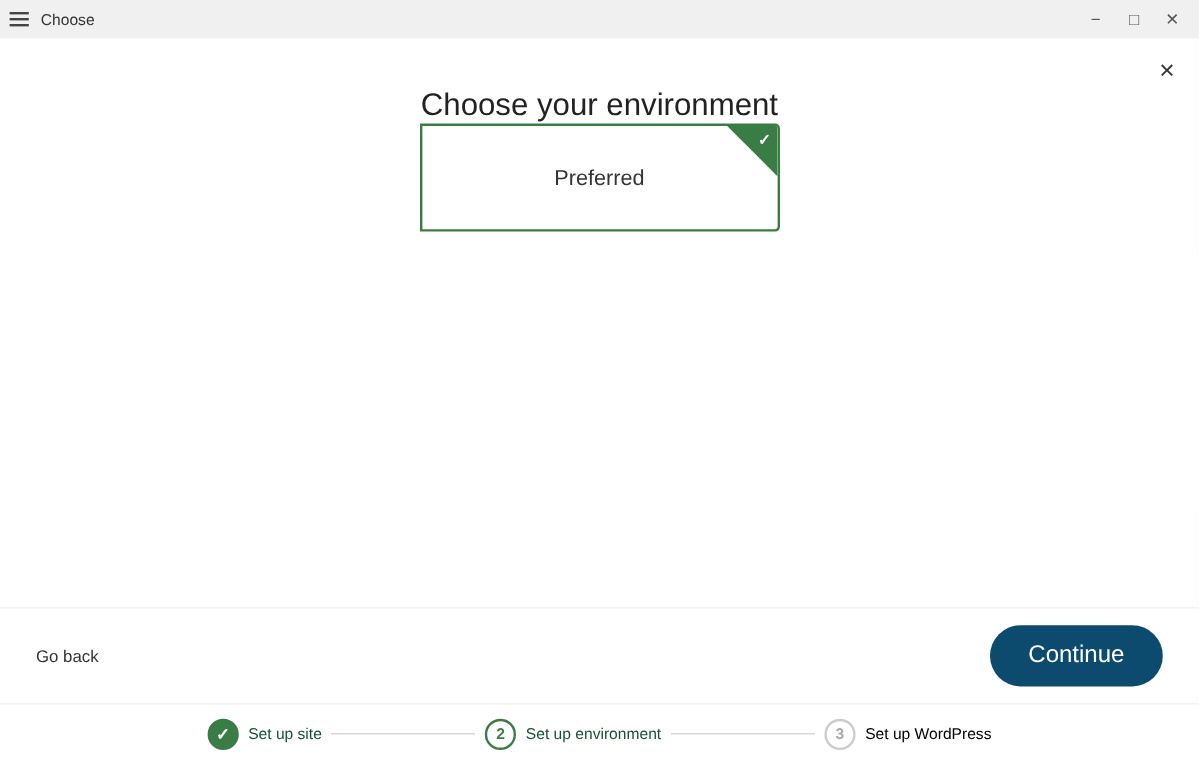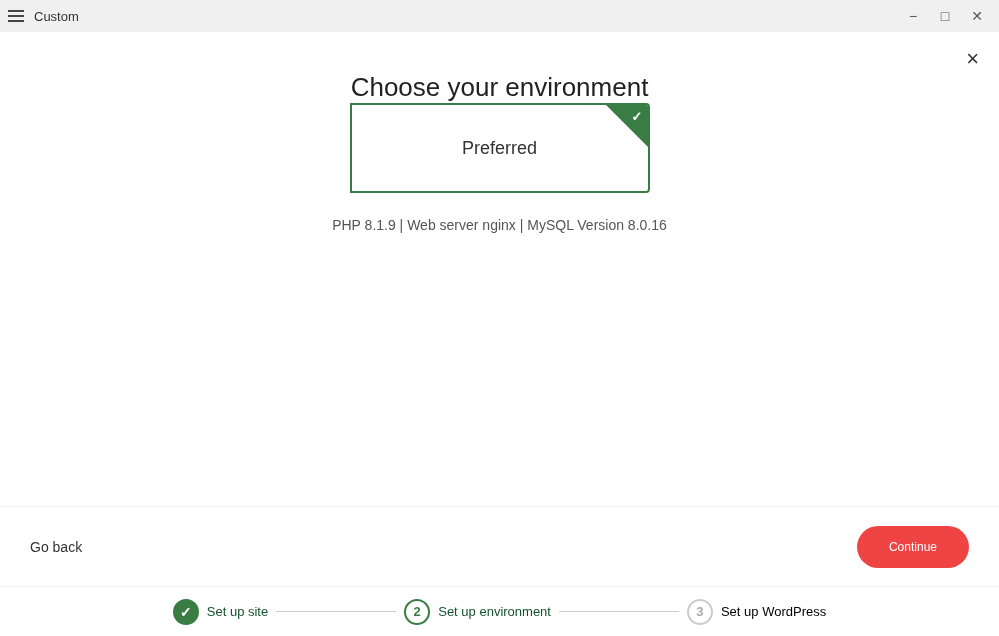--- a/index.html
+++ b/index.html
@@ -194,26 +194,26 @@
     .go-back-btn {
       background: none;
       border: none;
       cursor: pointer;
       font-size: 14px;
       color: #333;
       text-decoration: none;
     }
 
     .continue-btn {
-      background: #ef4444;
+      background: #0c4a6e;
       color: white;
       border: none;
       border-radius: 30px;
       padding: 14px 32px;
-      font-size: 12px;
+      font-size: 20px;
       cursor: pointer;
       font-weight: 500;
     }
 
     
     .progress-bar {
       background: white;
       border-top: 1px solid #eee;
       display: flex;
       align-items: center;
@@ -288,21 +288,21 @@
 </head>
 <body>
 
 <div class="title-bar">
   <div class="title-bar-left">
     <div class="hamburger-icon">
       <span></span>
       <span></span>
       <span></span>
     </div>
-    <span class="title-bar-title">Custom</span>
+    <span class="title-bar-title">Choose</span>
   </div>
   <div class="title-bar-controls">
     <button class="title-btn">−</button>
     <button class="title-btn">□</button>
     <button class="title-btn close-btn">✕</button>
   </div>
 </div>
 
 <div class="main-content">
 
@@ -311,21 +311,20 @@
   <div class="dialog-body">
     <h1 class="dialog-title">Choose your environment</h1>
 
     <div class="env-options">
       <div class="env-option selected">
         <span>Preferred</span>
         <span class="check-mark">✓</span>
       </div>
     </div>
 
-    <div class="env-info">PHP 8.1.9 | Web server nginx | MySQL Version 8.0.16</div>
   </div>
 
   <div class="bottom-bar">
     <button class="go-back-btn">Go back</button>
     <button class="continue-btn">Continue</button>
   </div>
 
   <div class="progress-bar">
 
     <div class="step">

